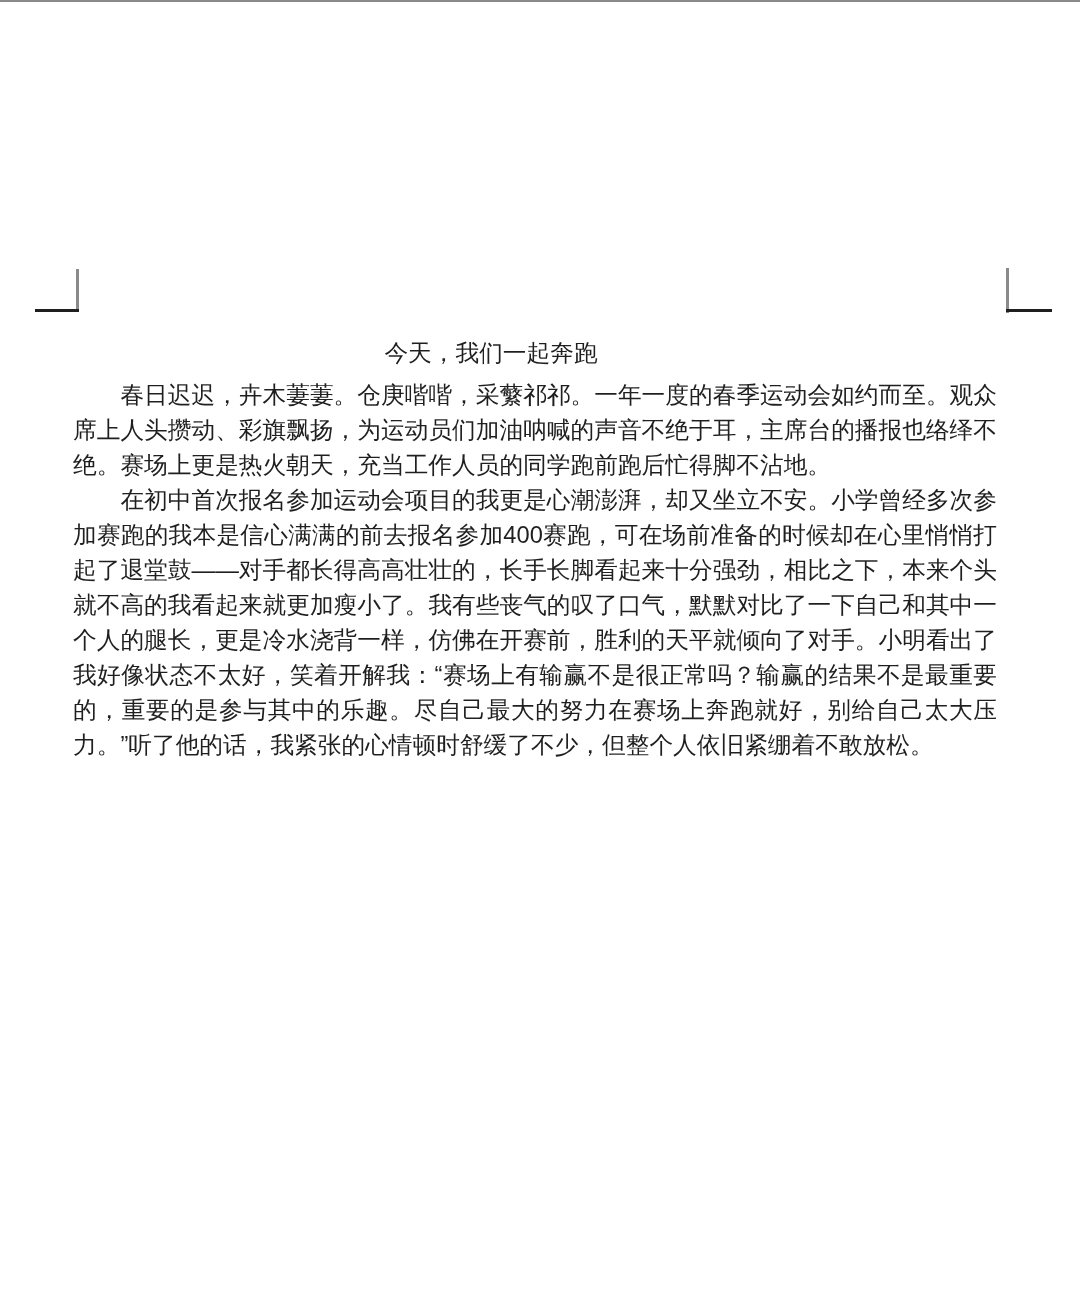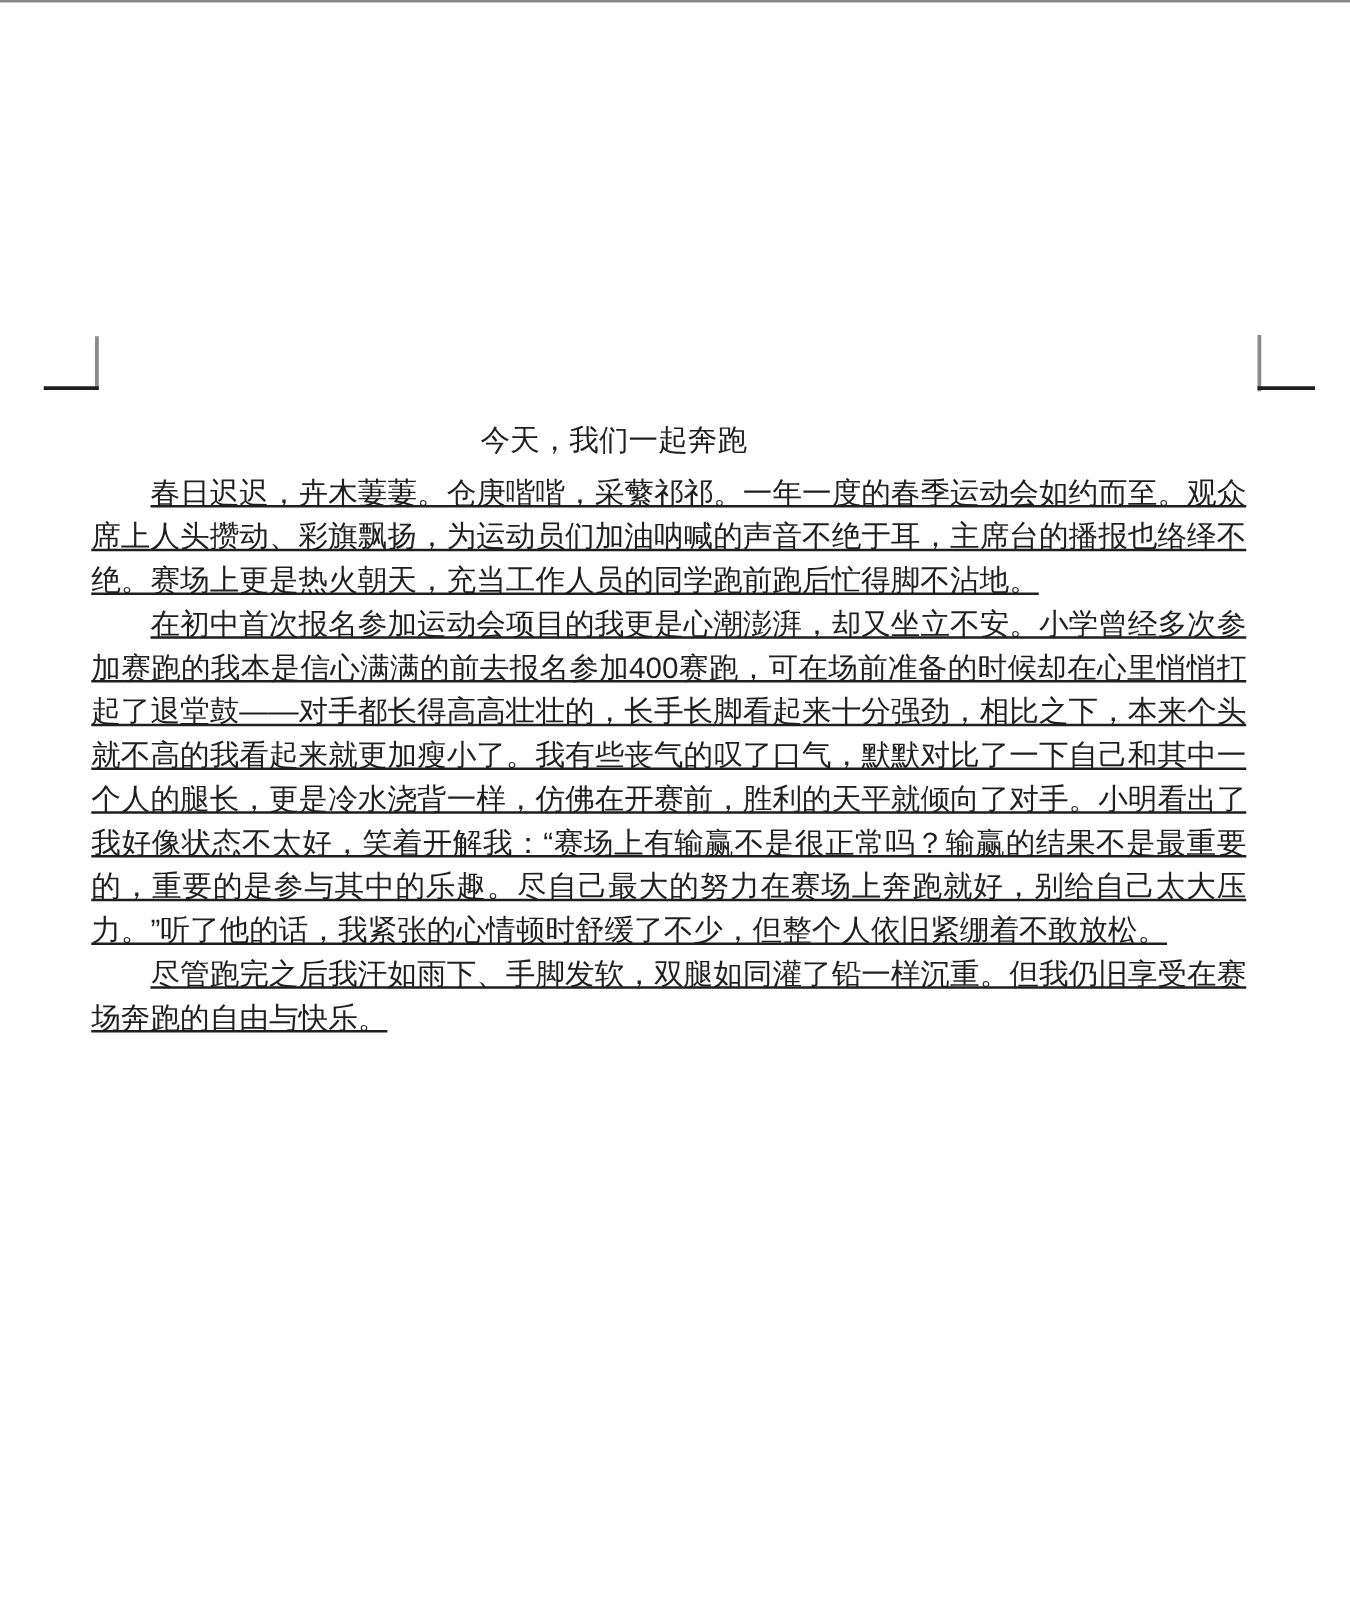--- a/index.html
+++ b/index.html
@@ -45,31 +45,29 @@
     font-size: 23.7px;
     font-weight: 400;
     line-height: 38px;
     text-align: center;
     
     margin: 0 88px 6px 0;
   }
   .para {
     margin: 0;
     text-indent: 2em;
-    text-decoration: underline;
   }
 </style>
 </head>
 <body style="--background: #ffffff; --text-color: #1f1f1f; --top-edge-color: #8a8a8a; --mark-gray: #8a8a8a; --mark-dark: #1f1f1f;">
 
 <div class="top-edge-line"></div>
 
 <div class="mark mark-left-v"></div>
 <div class="mark mark-left-h"></div>
 <div class="mark mark-right-v"></div>
 <div class="mark mark-right-h"></div>
 
 <main class="doc">
   <h1 class="title">今天，我们一起奔跑</h1>
   <p class="para">春日迟迟，卉木萋萋。仓庚喈喈，采蘩祁祁。一年一度的春季运动会如约而至。观众席上人头攒动、彩旗飘扬，为运动员们加油呐喊的声音不绝于耳，主席台的播报也络绎不绝。赛场上更是热火朝天，充当工作人员的同学跑前跑后忙得脚不沾地。</p>
   <p class="para">在初中首次报名参加运动会项目的我更是心潮澎湃，却又坐立不安。小学曾经多次参加赛跑的我本是信心满满的前去报名参加400赛跑，可在场前准备的时候却在心里悄悄打起了退堂鼓——对手都长得高高壮壮的，长手长脚看起来十分强劲，相比之下，本来个头就不高的我看起来就更加瘦小了。我有些丧气的叹了口气，默默对比了一下自己和其中一个人的腿长，更是冷水浇背一样，仿佛在开赛前，胜利的天平就倾向了对手。小明看出了我好像状态不太好，笑着开解我：“赛场上有输赢不是很正常吗？输赢的结果不是最重要的，重要的是参与其中的乐趣。尽自己最大的努力在赛场上奔跑就好，别给自己太大压力。”听了他的话，我紧张的心情顿时舒缓了不少，但整个人依旧紧绷着不敢放松。</p>
-  <p class="para">尽管跑完之后我汗如雨下、手脚发软，双腿如同灌了铅一样沉重。但我仍旧享受在赛场奔跑的自由与快乐。</p>
 </main>
 
 </body></html>

